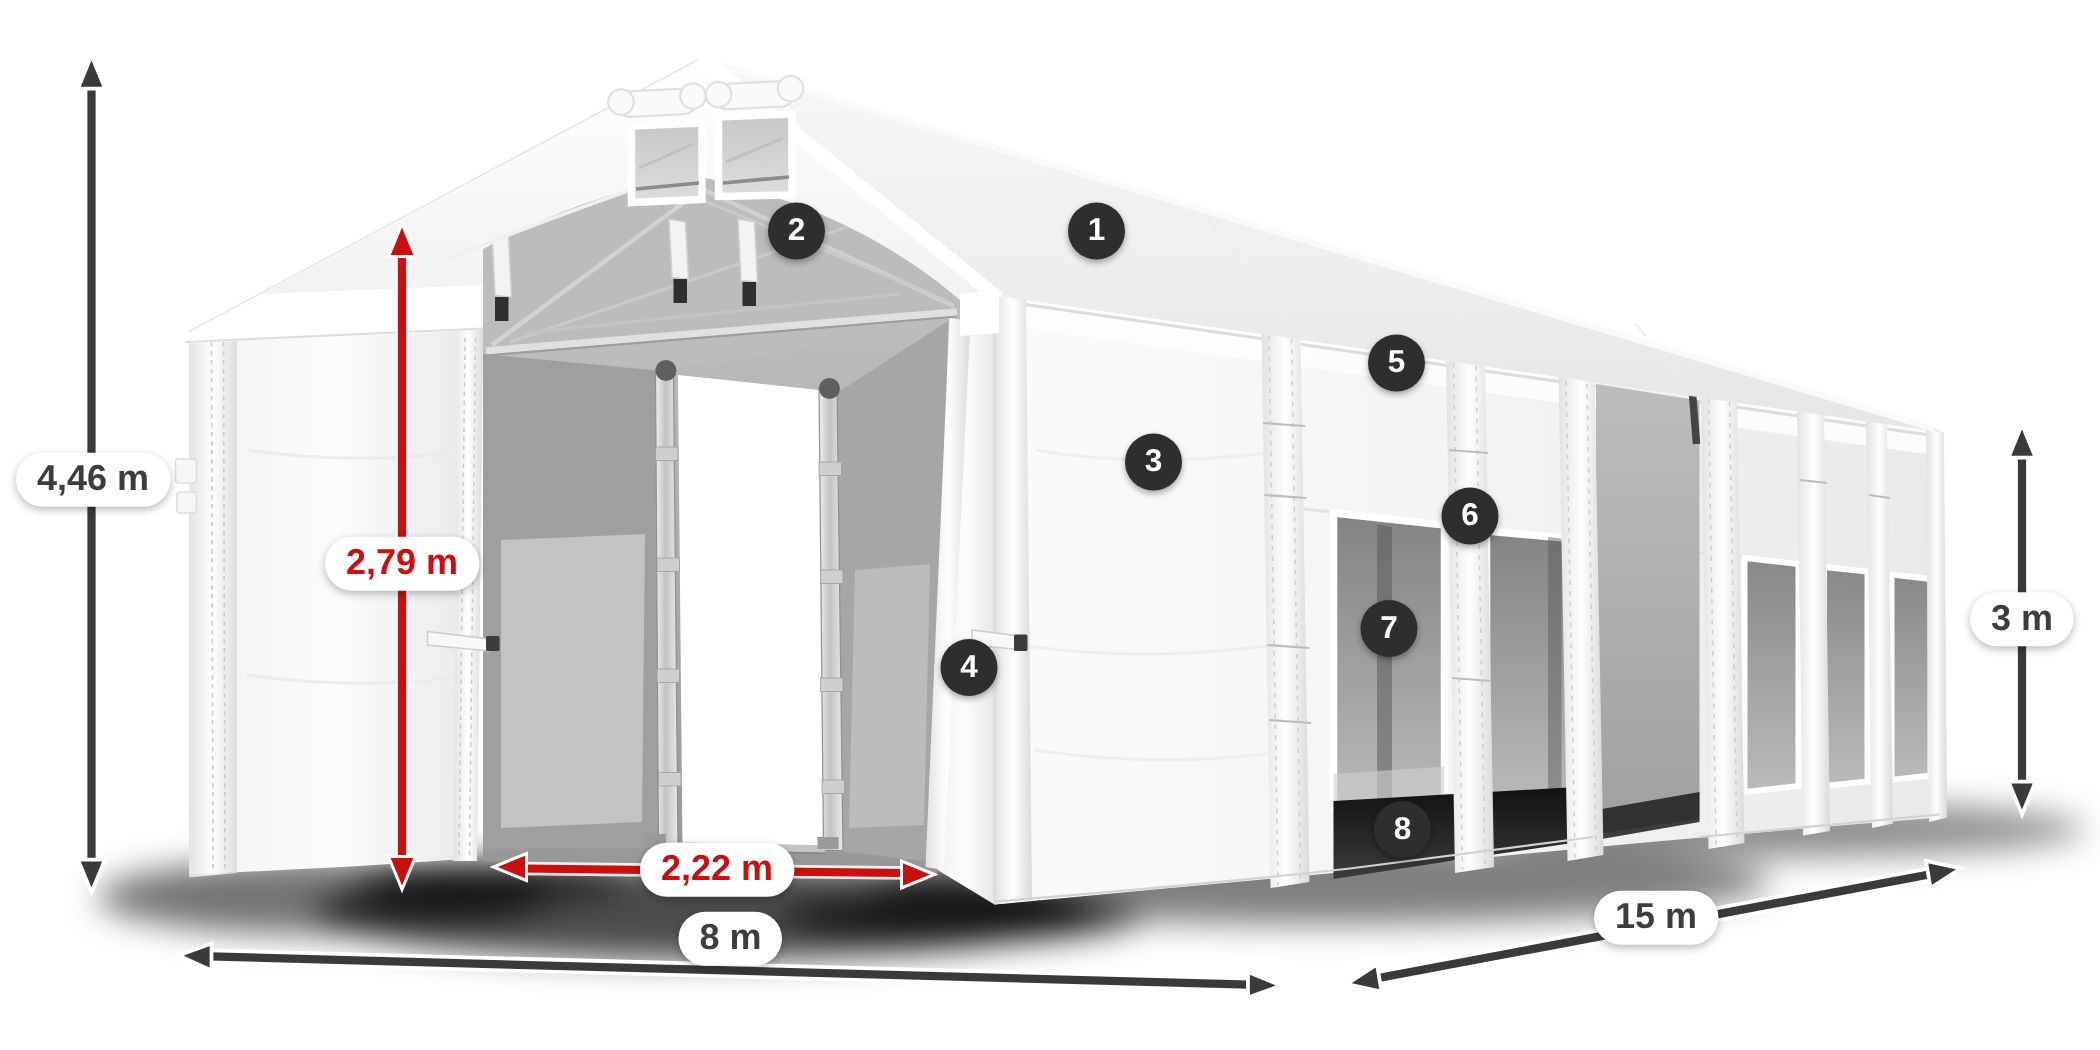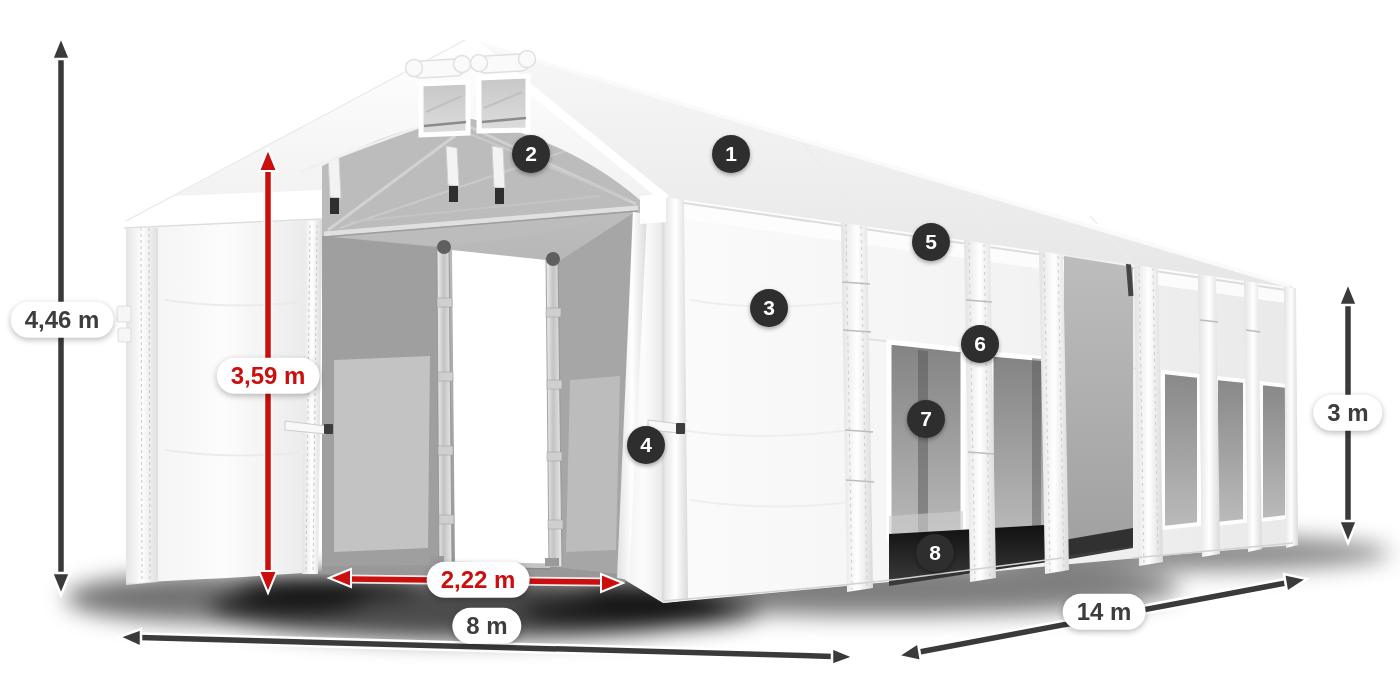--- a/index.html
+++ b/index.html
@@ -319,24 +319,24 @@
       <g>
         <line x1="1348" y1="301" x2="1348" y2="525" stroke="#ffffff" stroke-width="10.5"></line>
         <line x1="1348" y1="303" x2="1348" y2="523" stroke="#3a3a3a" stroke-width="5.5"></line>
         <polygon points="1348,283 1339,305 1357,305" fill="#3a3a3a" stroke="#ffffff" stroke-width="2.5"></polygon>
         <polygon points="1348,543 1339,521 1357,521" fill="#3a3a3a" stroke="#ffffff" stroke-width="2.5"></polygon>
       </g>
     </g>
   </svg>
 
   <div class="pill" style="left:62px;top:320px">4,46 m</div>
-  <div class="pill red" style="left:268px;top:376px">3,59 m</div>
+  <div class="pill red" style="left:268px;top:376px">2,79 m</div>
   <div class="pill red" style="left:478px;top:580px">2,22 m</div>
   <div class="pill" style="left:487px;top:626px">8 m</div>
-  <div class="pill" style="left:1104px;top:612px">14 m</div>
+  <div class="pill" style="left:1104px;top:612px">15 m</div>
   <div class="pill" style="left:1348px;top:413px">3 m</div>
 
   <div class="badge" style="left:731px;top:154px">1</div>
   <div class="badge" style="left:531px;top:154px">2</div>
   <div class="badge" style="left:769px;top:308px">3</div>
   <div class="badge" style="left:646px;top:445px">4</div>
   <div class="badge" style="left:931px;top:242px">5</div>
   <div class="badge" style="left:980px;top:344px">6</div>
   <div class="badge" style="left:926px;top:419px">7</div>
   <div class="badge" style="left:935px;top:553px">8</div>

